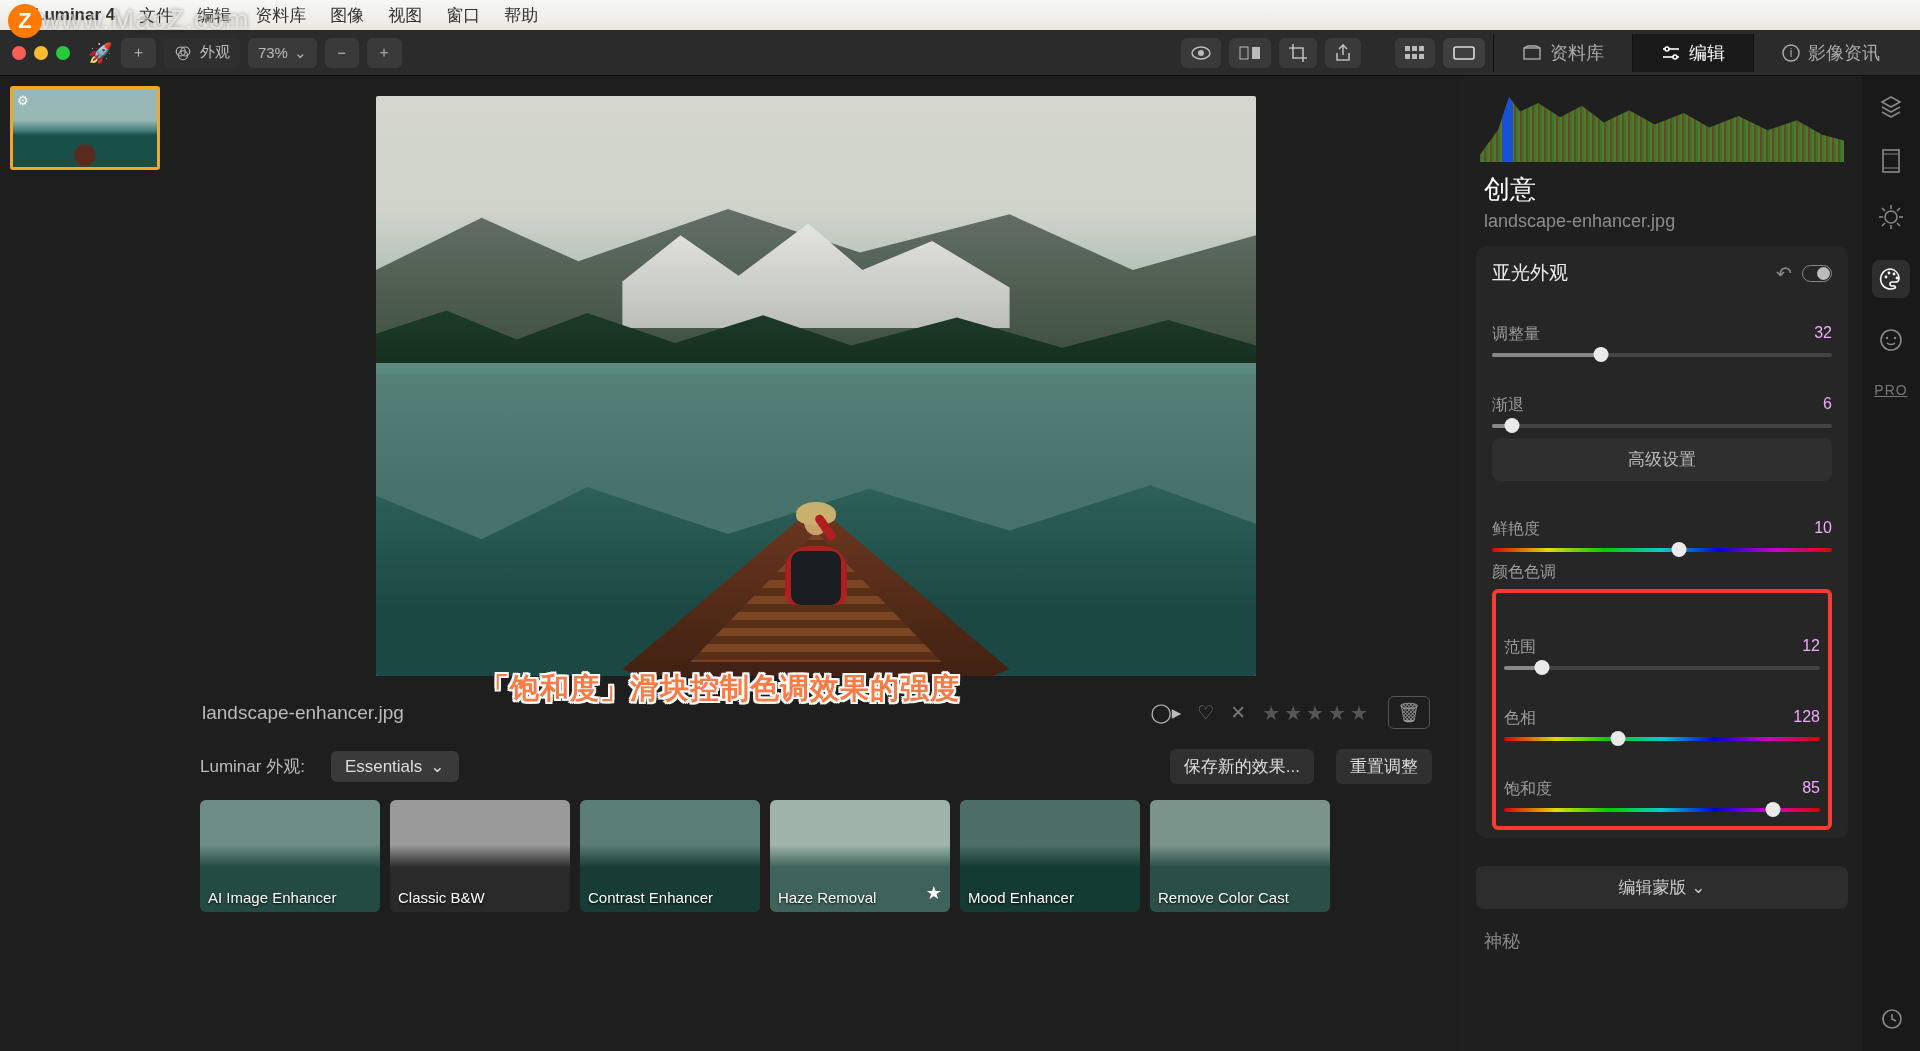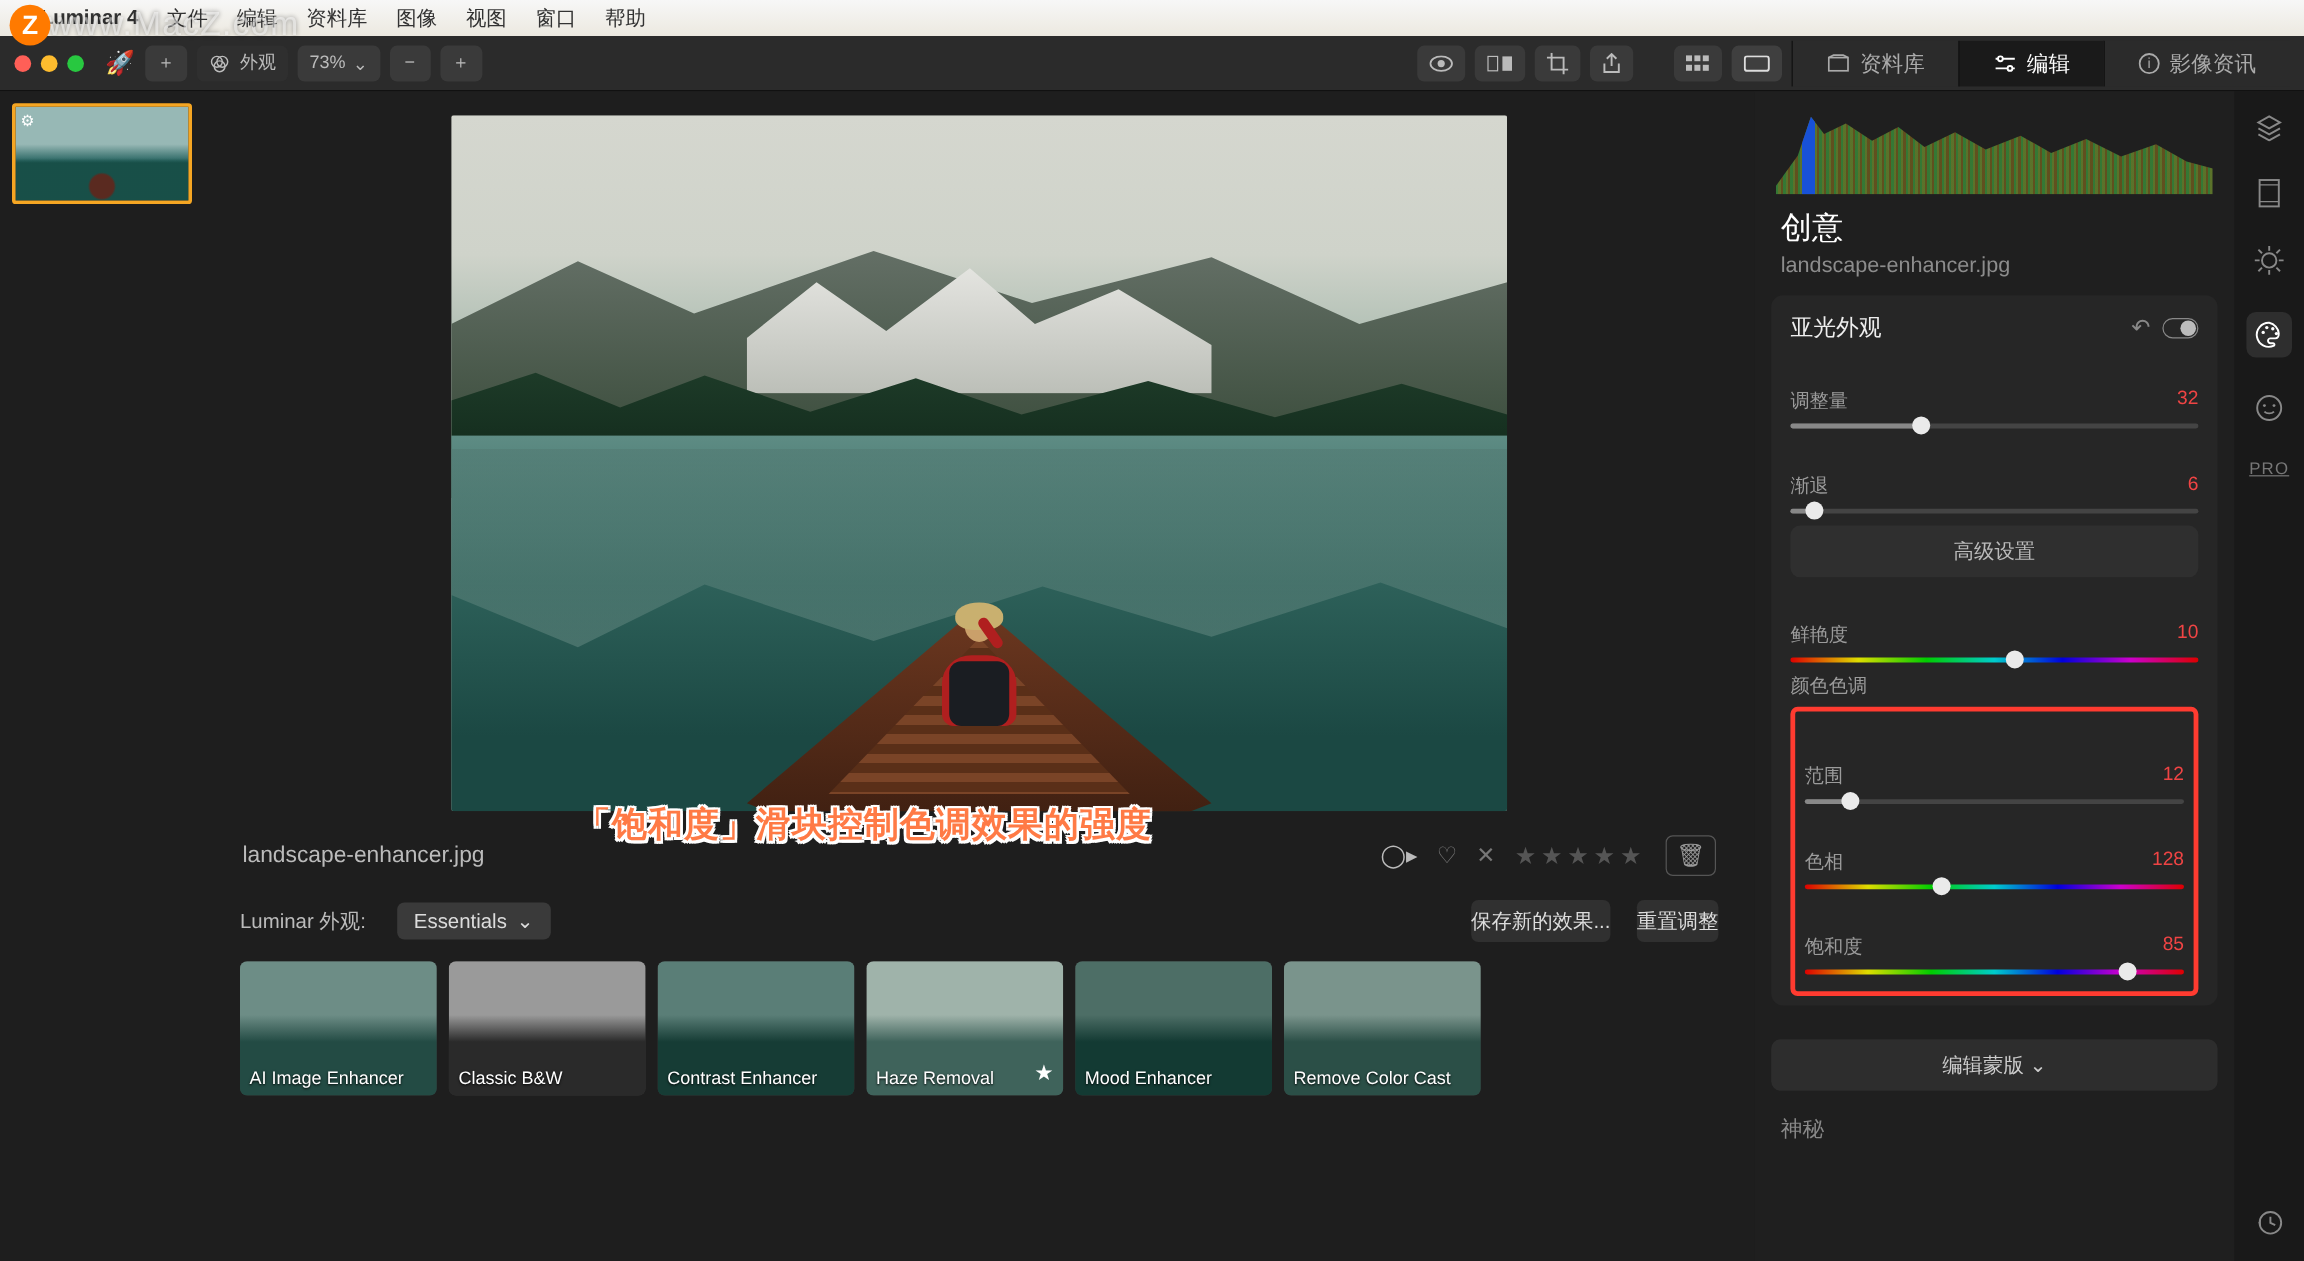--- a/index.html
+++ b/index.html
@@ -45,24 +45,24 @@
     .hat{position:absolute;top:-6%;left:18%;width:64%;height:24%;background:#c9b06f;border-radius:50% 50% 40% 40%;}
     .arm{position:absolute;top:6%;left:58%;width:14%;height:30%;background:#b01f1f;border-radius:8px;transform:rotate(-35deg);}    
     
     .filerow{display:flex;align-items:center;gap:16px;color:#bbb;font-size:19px;padding:6px 2px;}
     .filerow .stars{color:#555;letter-spacing:4px;font-size:20px;}
     .filerow .trash{margin-left:auto;color:#999;border:1px solid #555;border-radius:6px;padding:4px 8px;}
     
     .looksrow{display:flex;align-items:center;gap:26px;font-size:17px;color:#bbb;}
     .looks-select{background:#3a3a3a;padding:5px 14px;border-radius:6px;color:#ddd;display:flex;align-items:center;gap:8px;}
     .looks-actions{margin-left:auto;display:flex;gap:22px;}
-    .looks-actions span{background:#303030;padding:6px 0;border-radius:6px;color:#ddd;}
+    .looks-actions span{background:#303030;padding:6px 14px;border-radius:6px;color:#ddd;}
     
     .presets{display:flex;gap:10px;margin-top:2px;}
-    .preset{width:164px;height:112px;border-radius:6px;background:#333;position:relative;overflow:hidden;}
+    .preset{width:180px;height:112px;border-radius:6px;background:#333;position:relative;overflow:hidden;}
     .preset .pimg{position:absolute;inset:0;}
     .preset .plabel{position:absolute;left:8px;bottom:6px;right:8px;color:#fff;font-size:15px;line-height:1.15;text-shadow:0 1px 2px #000;}
     .preset .star-mark{position:absolute;right:8px;bottom:8px;color:#fff;font-size:18px;}
     .p0{background:linear-gradient(#6d8d86 40%,#234b44 60%)}
     .p1{background:linear-gradient(#9a9a9a 40%,#2a2a2a 60%)}
     .p2{background:linear-gradient(#5a7e77 40%,#163c35 60%)}
     .p3{background:linear-gradient(#9fb3aa 40%,#3f635b 60%)}
     .p4{background:linear-gradient(#4d6e66 40%,#133a33 60%)}
     .p5{background:linear-gradient(#7a948c 40%,#2b4f47 60%)}
     
@@ -74,21 +74,21 @@
       clip-path:polygon(0 90%,5% 55%,8% 10%,11% 30%,16% 18%,22% 38%,28% 22%,34% 45%,41% 28%,48% 48%,56% 32%,63% 52%,71% 36%,79% 56%,87% 42%,94% 62%,100% 70%,100% 100%,0 100%);}    
     .section-title{color:#fff;font-size:26px;font-weight:500;padding:2px 22px 4px;}
     .filename{color:#8c8c8c;font-size:18px;padding:0 22px 14px;}
     .card{background:#262626;border-radius:10px;margin:0 14px 14px;padding:14px 16px 8px;}
     .card-head{display:flex;align-items:center;color:#eee;font-size:19px;margin-bottom:12px;}
     .card-head .icons{margin-left:auto;display:flex;gap:10px;color:#888;align-items:center;}
     .toggle{width:30px;height:17px;border:1px solid #888;border-radius:10px;position:relative;}
     .toggle::after{content:"";position:absolute;right:1px;top:1px;width:13px;height:13px;border-radius:50%;background:#bbb;}
     .slider-row{margin:8px 0 10px;}
     .slider-head{display:flex;justify-content:space-between;font-size:16px;color:#9b9b9b;margin-top:38px;}
-    .slider-head .val{color:#ef4444;}
+    .slider-head .val{color:#f0abfc;}
     .track{position:relative;height:4px;background:#444;border-radius:2px;margin-top:8px;}
     .track .fill{position:absolute;height:100%;background:#888;border-radius:2px;}
     .track .knob{position:absolute;top:-6px;width:15px;height:15px;border-radius:50%;background:#eaeaea;transform:translateX(-50%);}    
     .track.rainbow{background:linear-gradient(90deg,#d00,#dd0,#0c0,#0cc,#00d,#c0c,#d00);}
     .adv-btn{background:#2f2f2f;color:#bbb;text-align:center;border-radius:8px;padding:10px 0;margin:6px 0 10px;font-size:17px;}
     .subhead{color:#9b9b9b;font-size:16px;margin:10px 0 6px;}
     .redbox{border:4px solid #ff3b30;border-radius:6px;padding:6px 8px 4px;margin-top:4px;}
     .mask-btn{background:#2d2d2d;color:#ccc;text-align:center;border-radius:8px;padding:10px 0;margin:14px 14px;font-size:17px;}
     .bottom-label{color:#888;padding:6px 22px;font-size:18px;}
     

